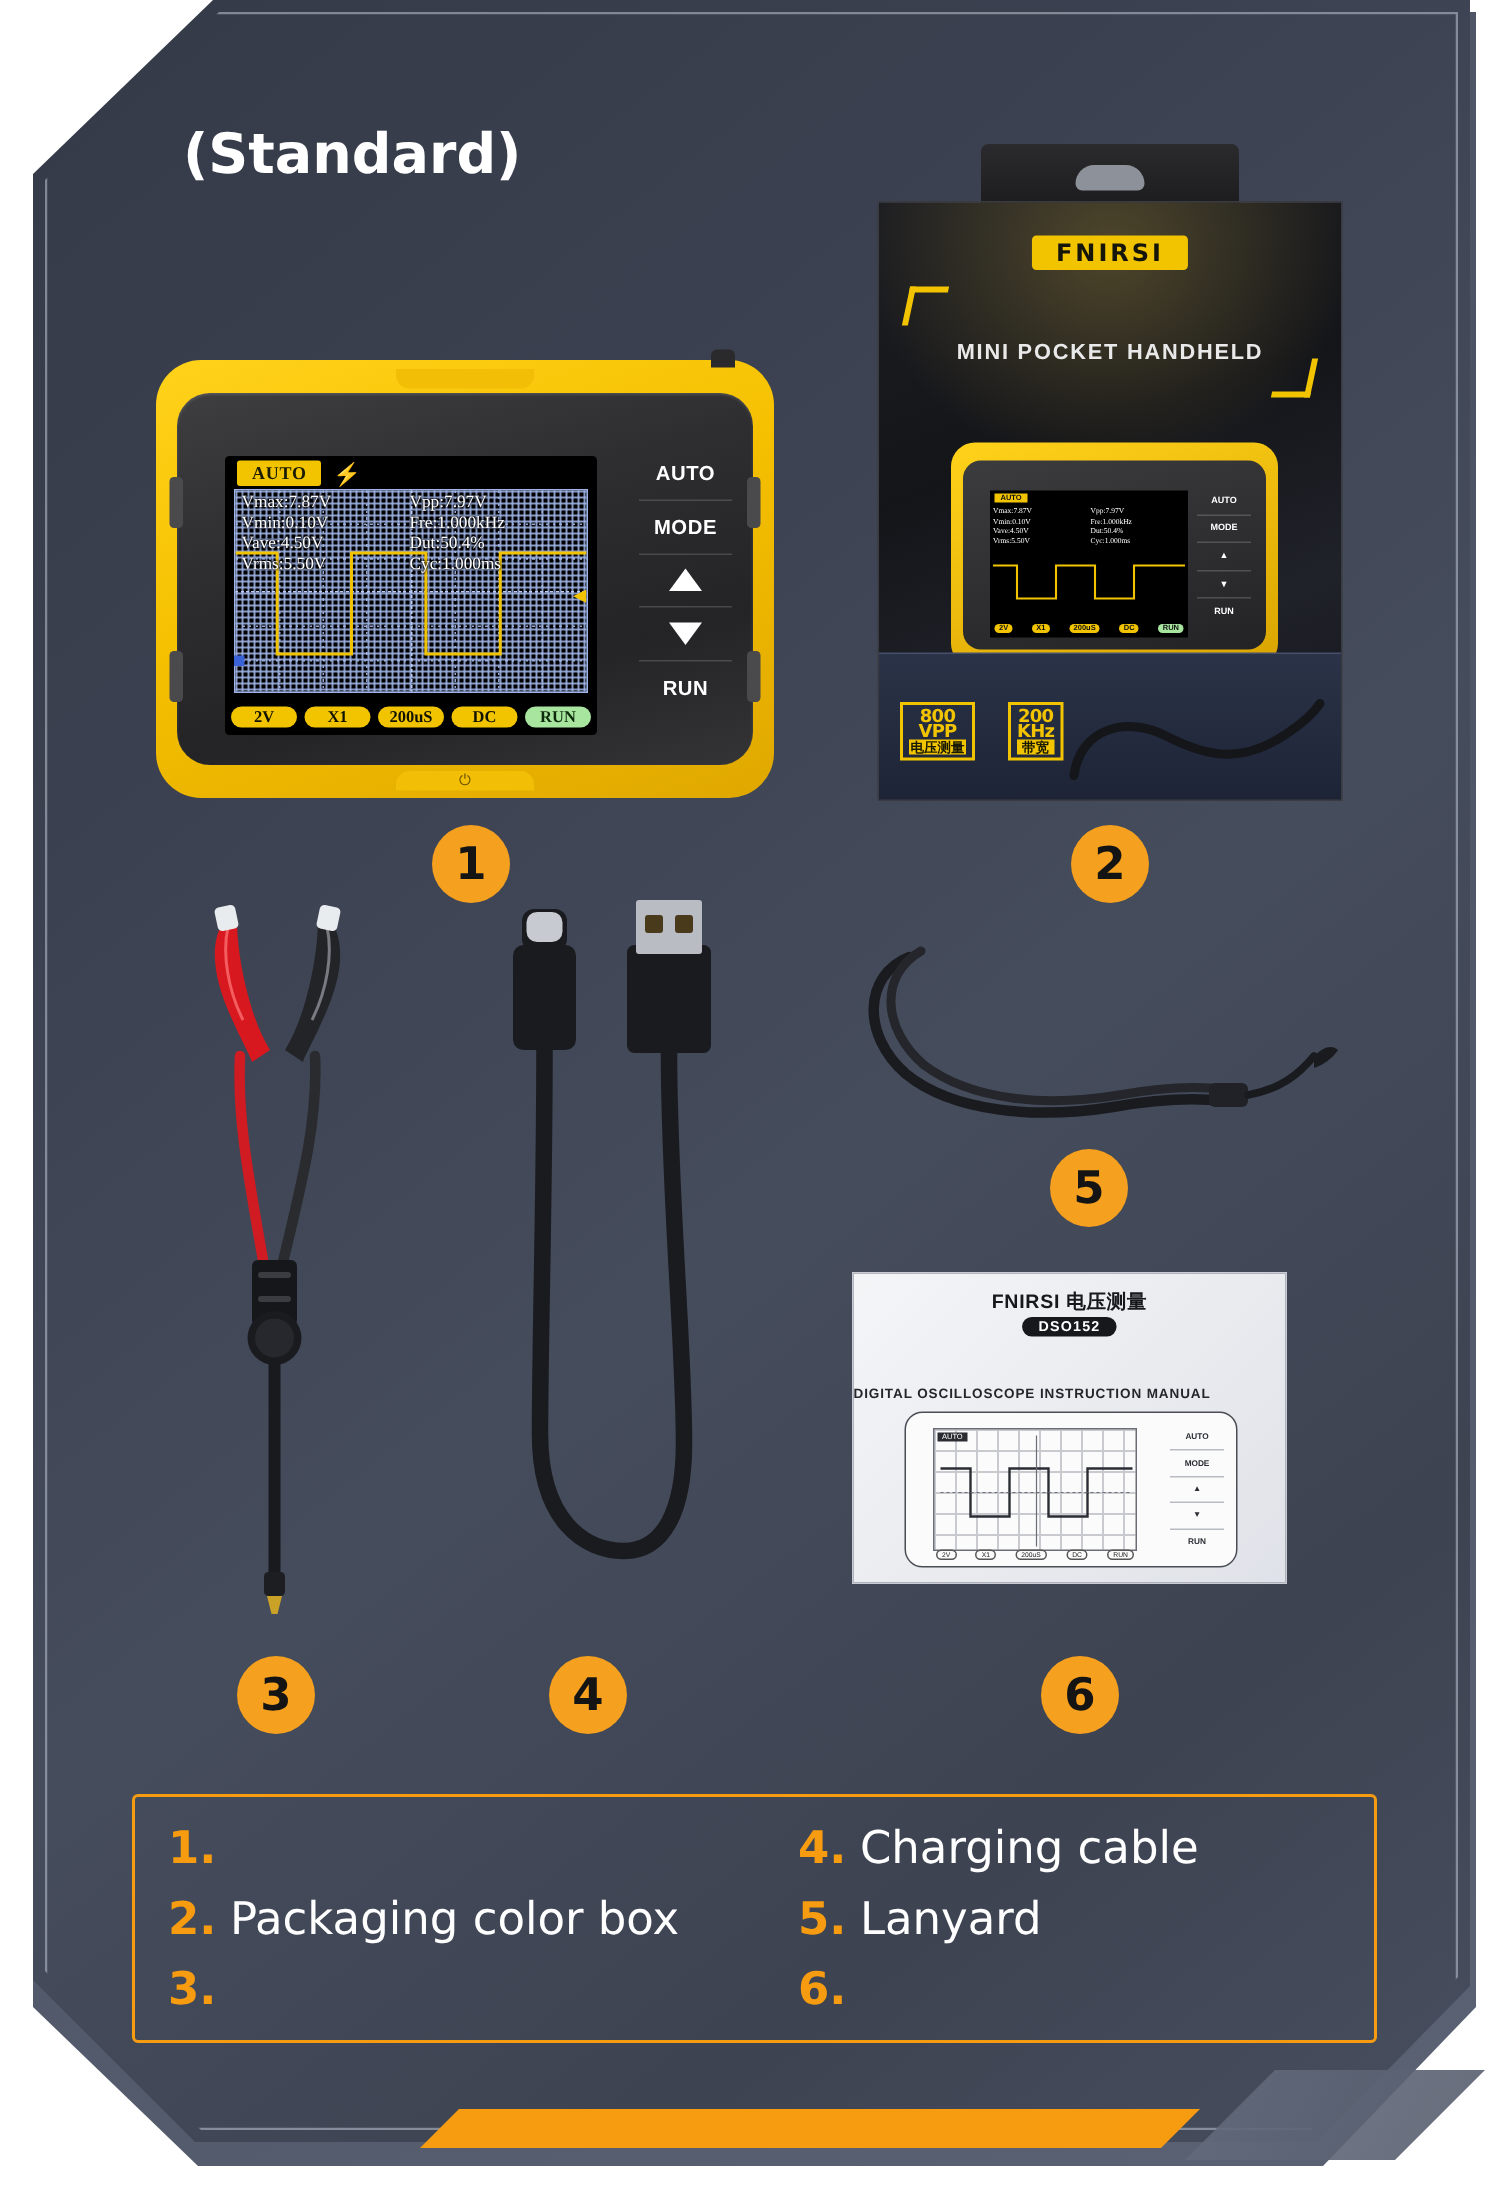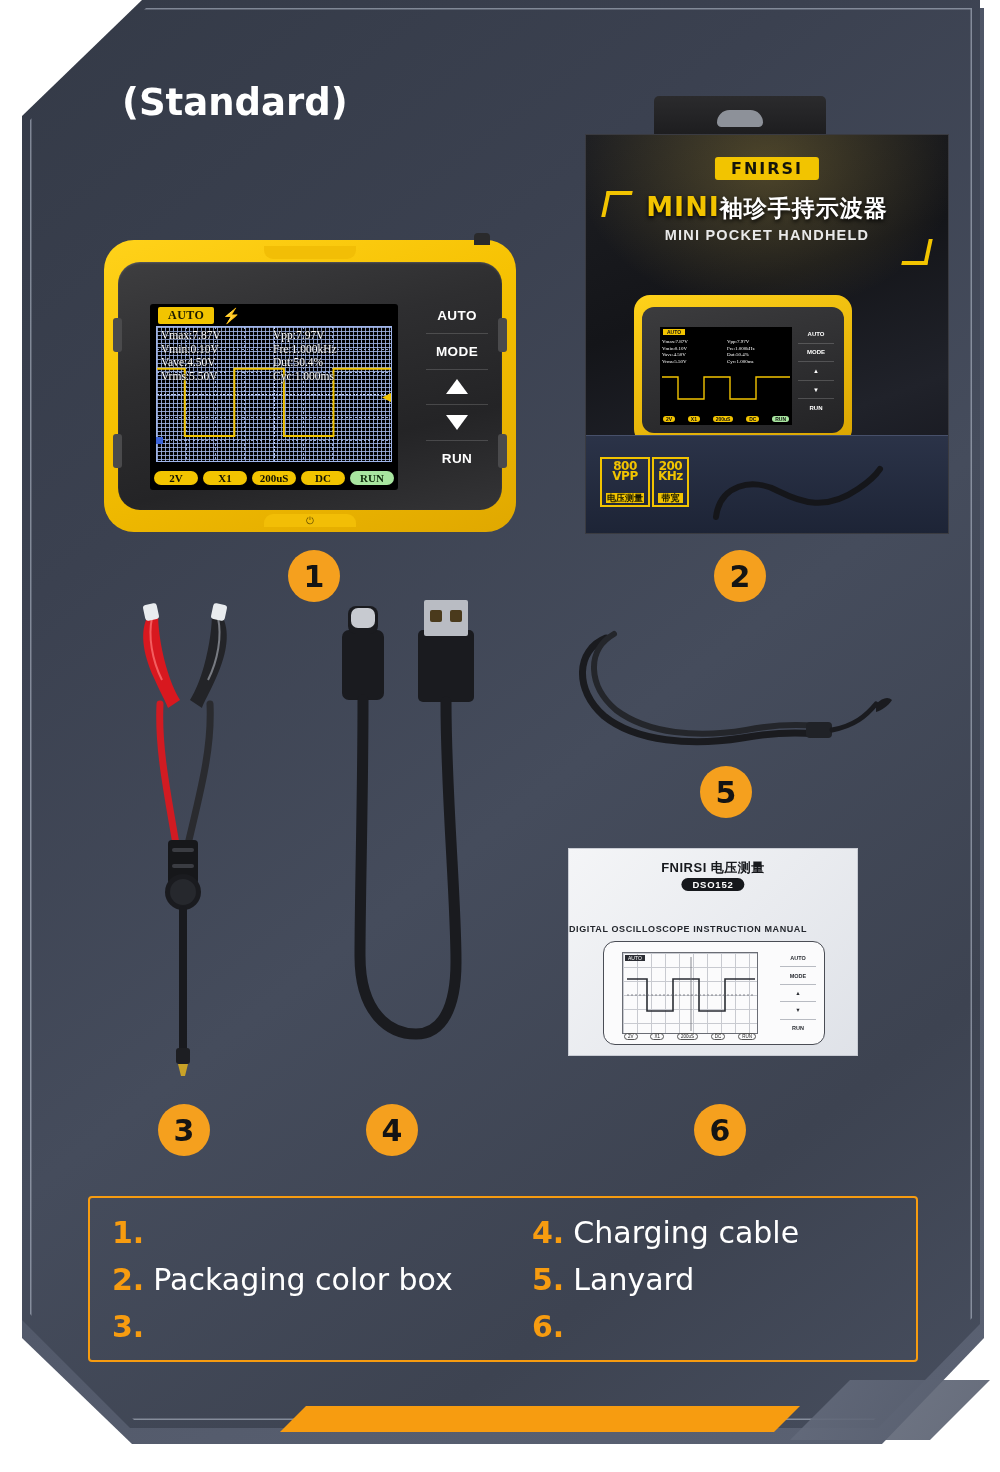--- a/index.html
+++ b/index.html
@@ -136,21 +136,21 @@
   .tri-up { width:0;height:0;border-left:11px solid transparent;border-right:11px solid transparent;border-bottom:15px solid #fff;}
   .tri-dn { width:0;height:0;border-left:11px solid transparent;border-right:11px solid transparent;border-top:15px solid #fff;}
 
   
   #box { position:absolute; left:585px; top:96px; width:310px; height:440px; }
   .box-hanger { position:absolute; left:50%; transform:translateX(-50%); top:0;
     width:172px; height:42px; background:linear-gradient(#2b2b2d,#1c1c1e);
     border-radius:5px 5px 0 0; }
   .box-hanger:after { content:""; position:absolute; left:50%; transform:translateX(-50%); top:14px;
     width:46px; height:17px; border-radius:22px 22px 8px 8px; background:#8d9199; }
-  .box-main { position:absolute; left:0; top:38px; width:364px; height:400px;
+  .box-main { position:absolute; left:0; top:38px; width:310px; height:400px;
     background:linear-gradient(160deg,#1d1e22 0%, #141519 40%, #20222a 70%, #12131a 100%);
     border:1px solid #3a3b41; overflow:hidden; }
   .box-glow { position:absolute; left:-10%; top:-20%; width:120%; height:70%;
     background:radial-gradient(ellipse at 50% 40%, rgba(200,170,70,.30), transparent 62%); }
   .box-logo { position:absolute; left:50%; transform:translateX(-50%); top:22px;
     background:#F2C400; color:#15150a; font-weight:bold; font-size:16px; letter-spacing:2px;
     padding:2px 16px; border-radius:3px; font-family:"DejaVu Sans", sans-serif; }
   .box-t1 { position:absolute; left:0; right:0; top:56px; text-align:center;
     color:#F2C400; font-size:27px; font-weight:bold; letter-spacing:1px;
     font-family:"DejaVu Sans", sans-serif; text-shadow:0 2px 4px #000; }
@@ -176,26 +176,26 @@
   .bd-meas { position:absolute; left:2px; top:12px; right:2px; color:#fff; font-size:5px;
     line-height:6.5px; font-family:"Liberation Serif", serif;
     display:grid; grid-template-columns:1fr 1fr; column-gap:2px; }
   .bd-auto { position:absolute; left:3px; top:2px; background:#F2C400; color:#111;
     font-size:5px; padding:0 4px; font-weight:bold; }
   .bd-pills { position:absolute; left:3px; bottom:3px; right:3px; display:flex;
     justify-content:space-between; }
   .bd-pills span { background:#F2C400; color:#111; font-size:5px; border-radius:4px;
     padding:0 3px; font-weight:bold; }
   .bd-pills span.run { background:#A8E6A0; }
-  .box-badges { position:absolute; left:14px; bottom:26px; display:flex; gap:2px; align-items:flex-end; }
+  .box-badges { position:absolute; left:14px; bottom:26px; display:flex; gap:22px; align-items:flex-end; }
   .kbadge { border:2px solid #F2C400; padding:2px 4px; text-align:center; line-height:10px; }
   .kbadge b { display:block; color:#F2C400; font-size:12px; font-weight:bold; letter-spacing:-.5px;
     font-family:"DejaVu Sans", sans-serif; }
   .kbadge s { display:block; background:#F2C400; color:#1a1a00; font-size:9px;
-    text-decoration:none; font-weight:bold; margin-top:12px; padding:0 1px; }
+    text-decoration:none; font-weight:bold; margin-top:1px; padding:0 1px; }
   .box-shelf { position:absolute; left:0; right:0; bottom:0; height:98px;
     background:linear-gradient(#2b3348 0%, #1d2436 100%); border-top:1px solid #47506a; }
 
   
   #probe { position:absolute; left:118px; top:596px; width:130px; height:500px; }
 
   
   #cable { position:absolute; left:330px; top:596px; width:160px; height:490px; }
 
   
@@ -327,23 +327,20 @@
 </div>
 <div class="badge" style="left:288px;top:550px">1</div>
 
 <div id="box">
   <div class="box-hanger"></div>
   <div class="box-main">
     <div class="box-glow"></div>
     <div class="box-corner bc-l"></div>
     <div class="box-corner bc-r"></div>
     <div class="box-logo">FNIRSI</div>
-    <div class="box-t1">
-      <span>MINI</span><span class="cn">袖珍手持示波器</span>
-    </div>
     <div class="box-t2">MINI POCKET HANDHELD</div>
 
     <div class="boxdev">
       <div class="boxdev-body">
         <div class="boxdev-scr">
           <div class="bd-auto">AUTO</div>
           <div class="bd-meas">
             <div>Vmax:7.87V</div>
             <div>Vpp:7.97V</div>
             <div>Vmin:0.10V</div>

